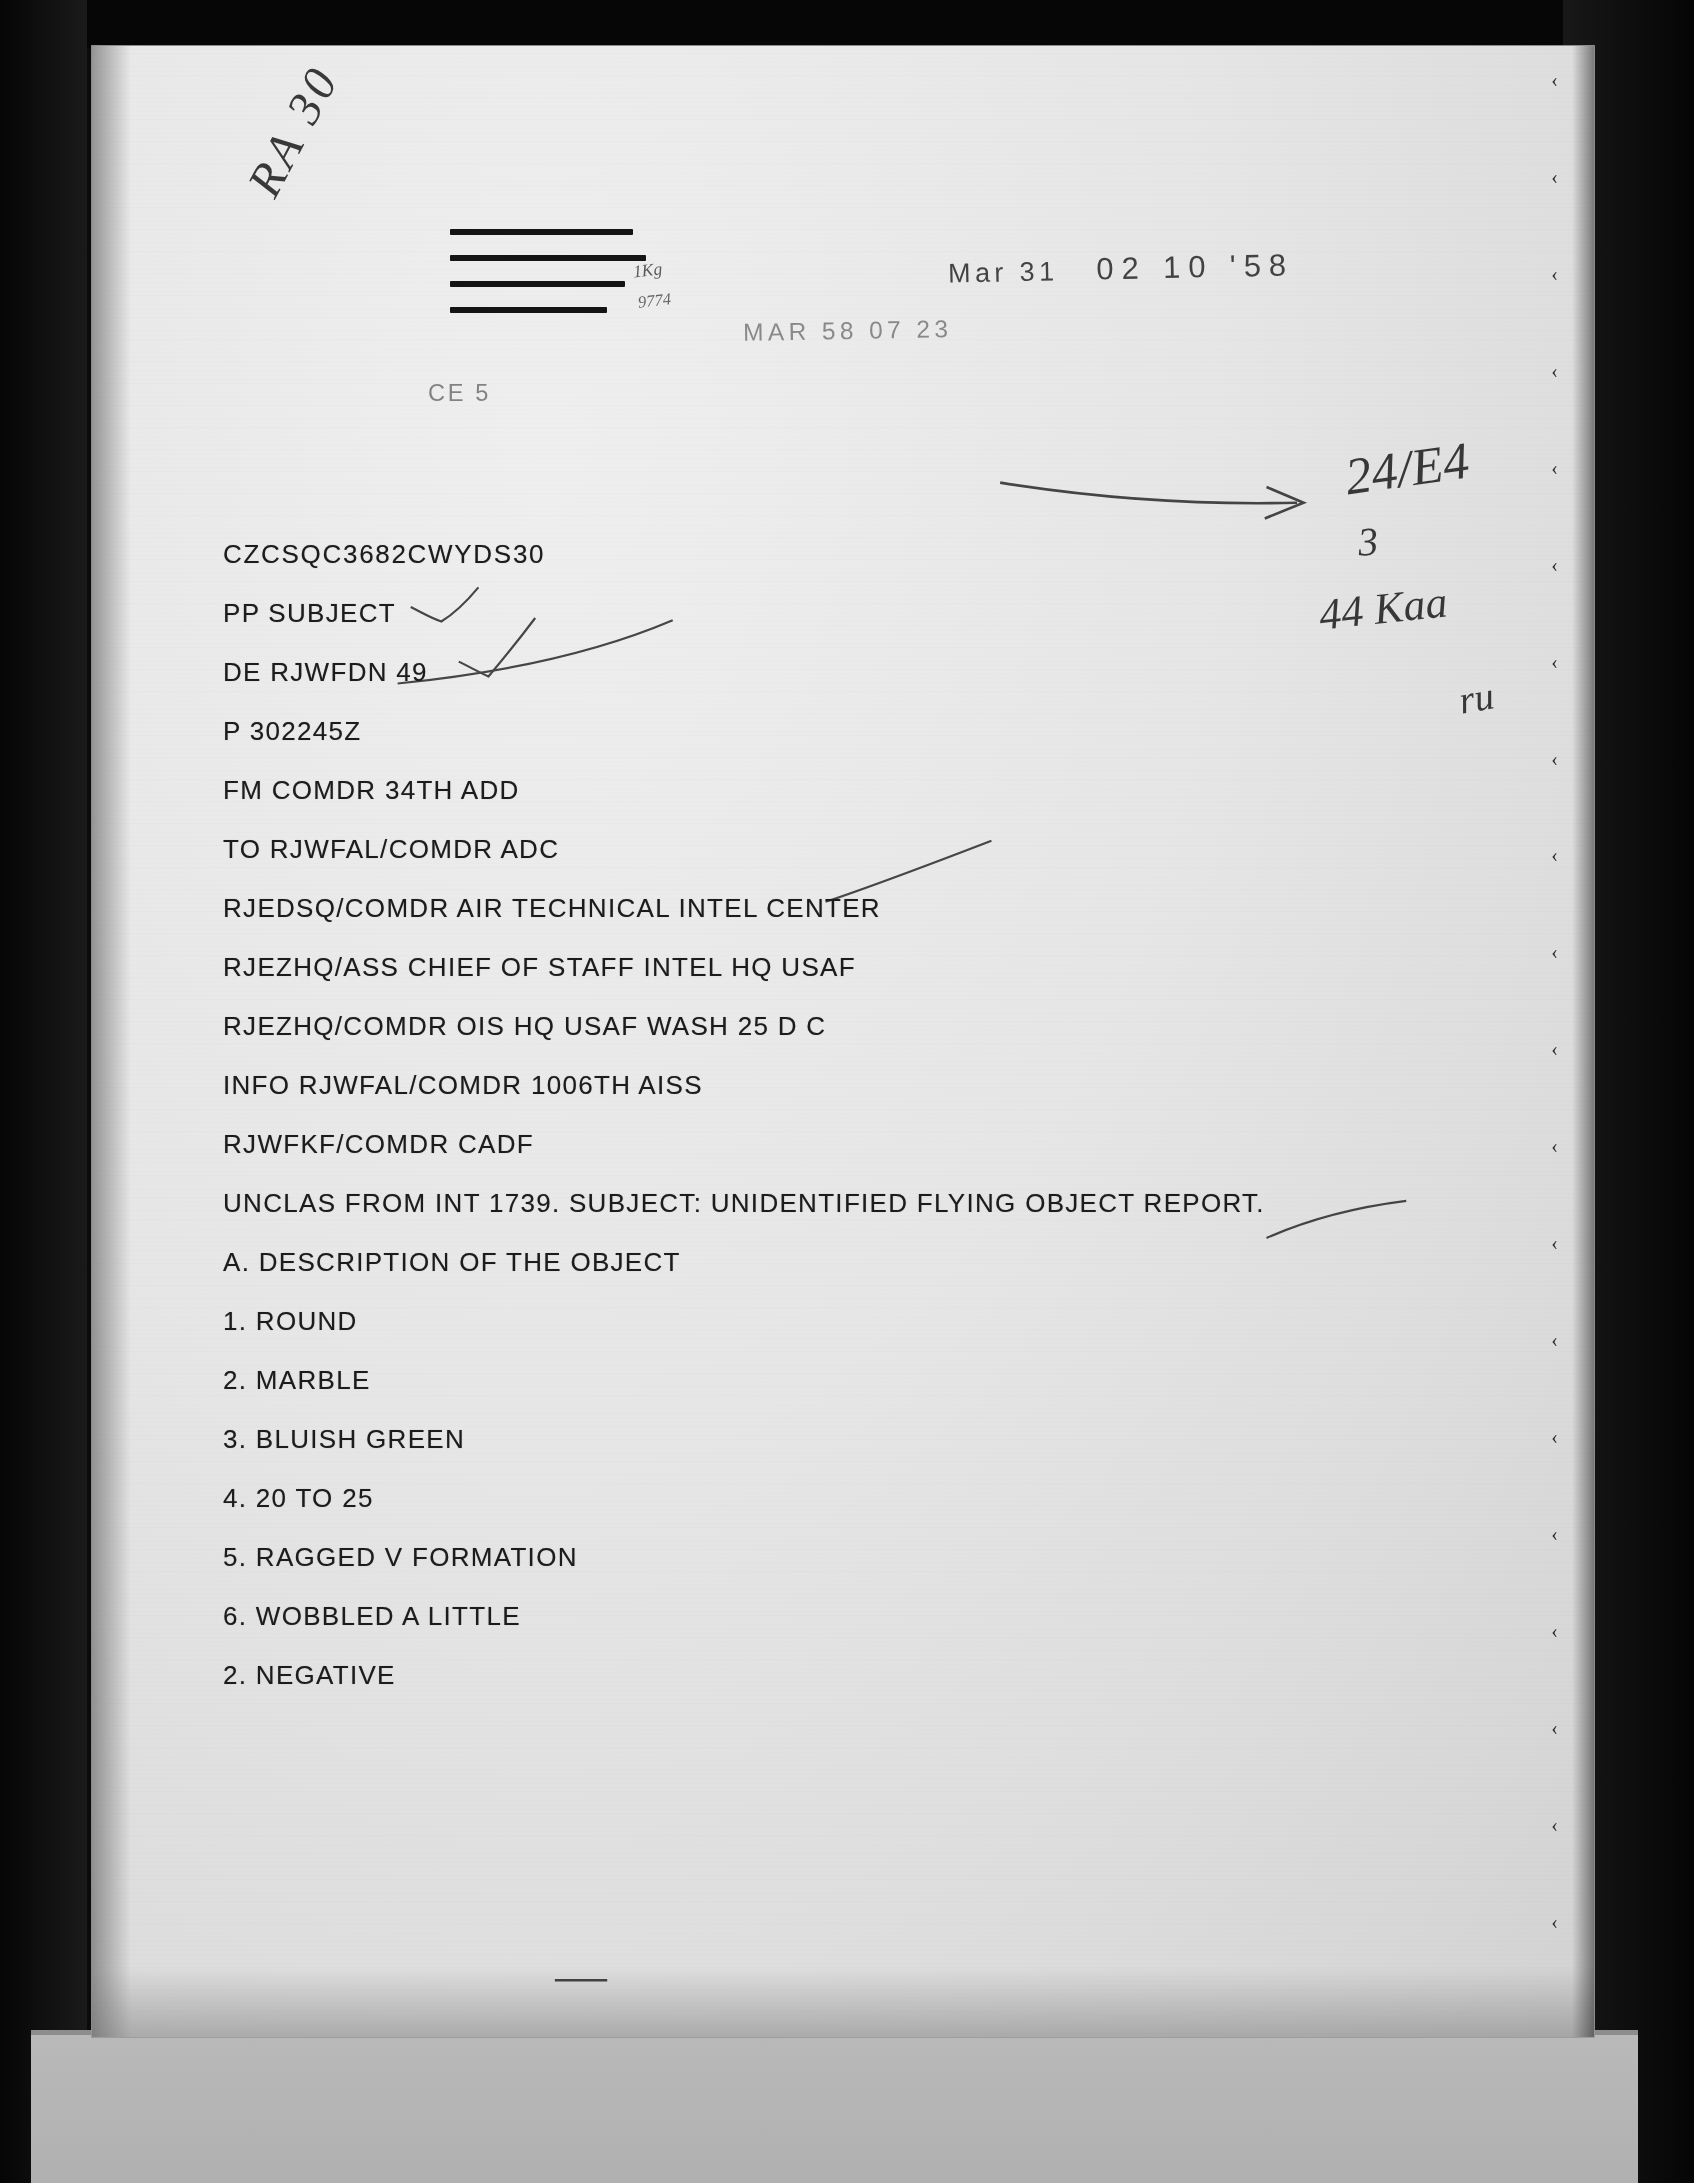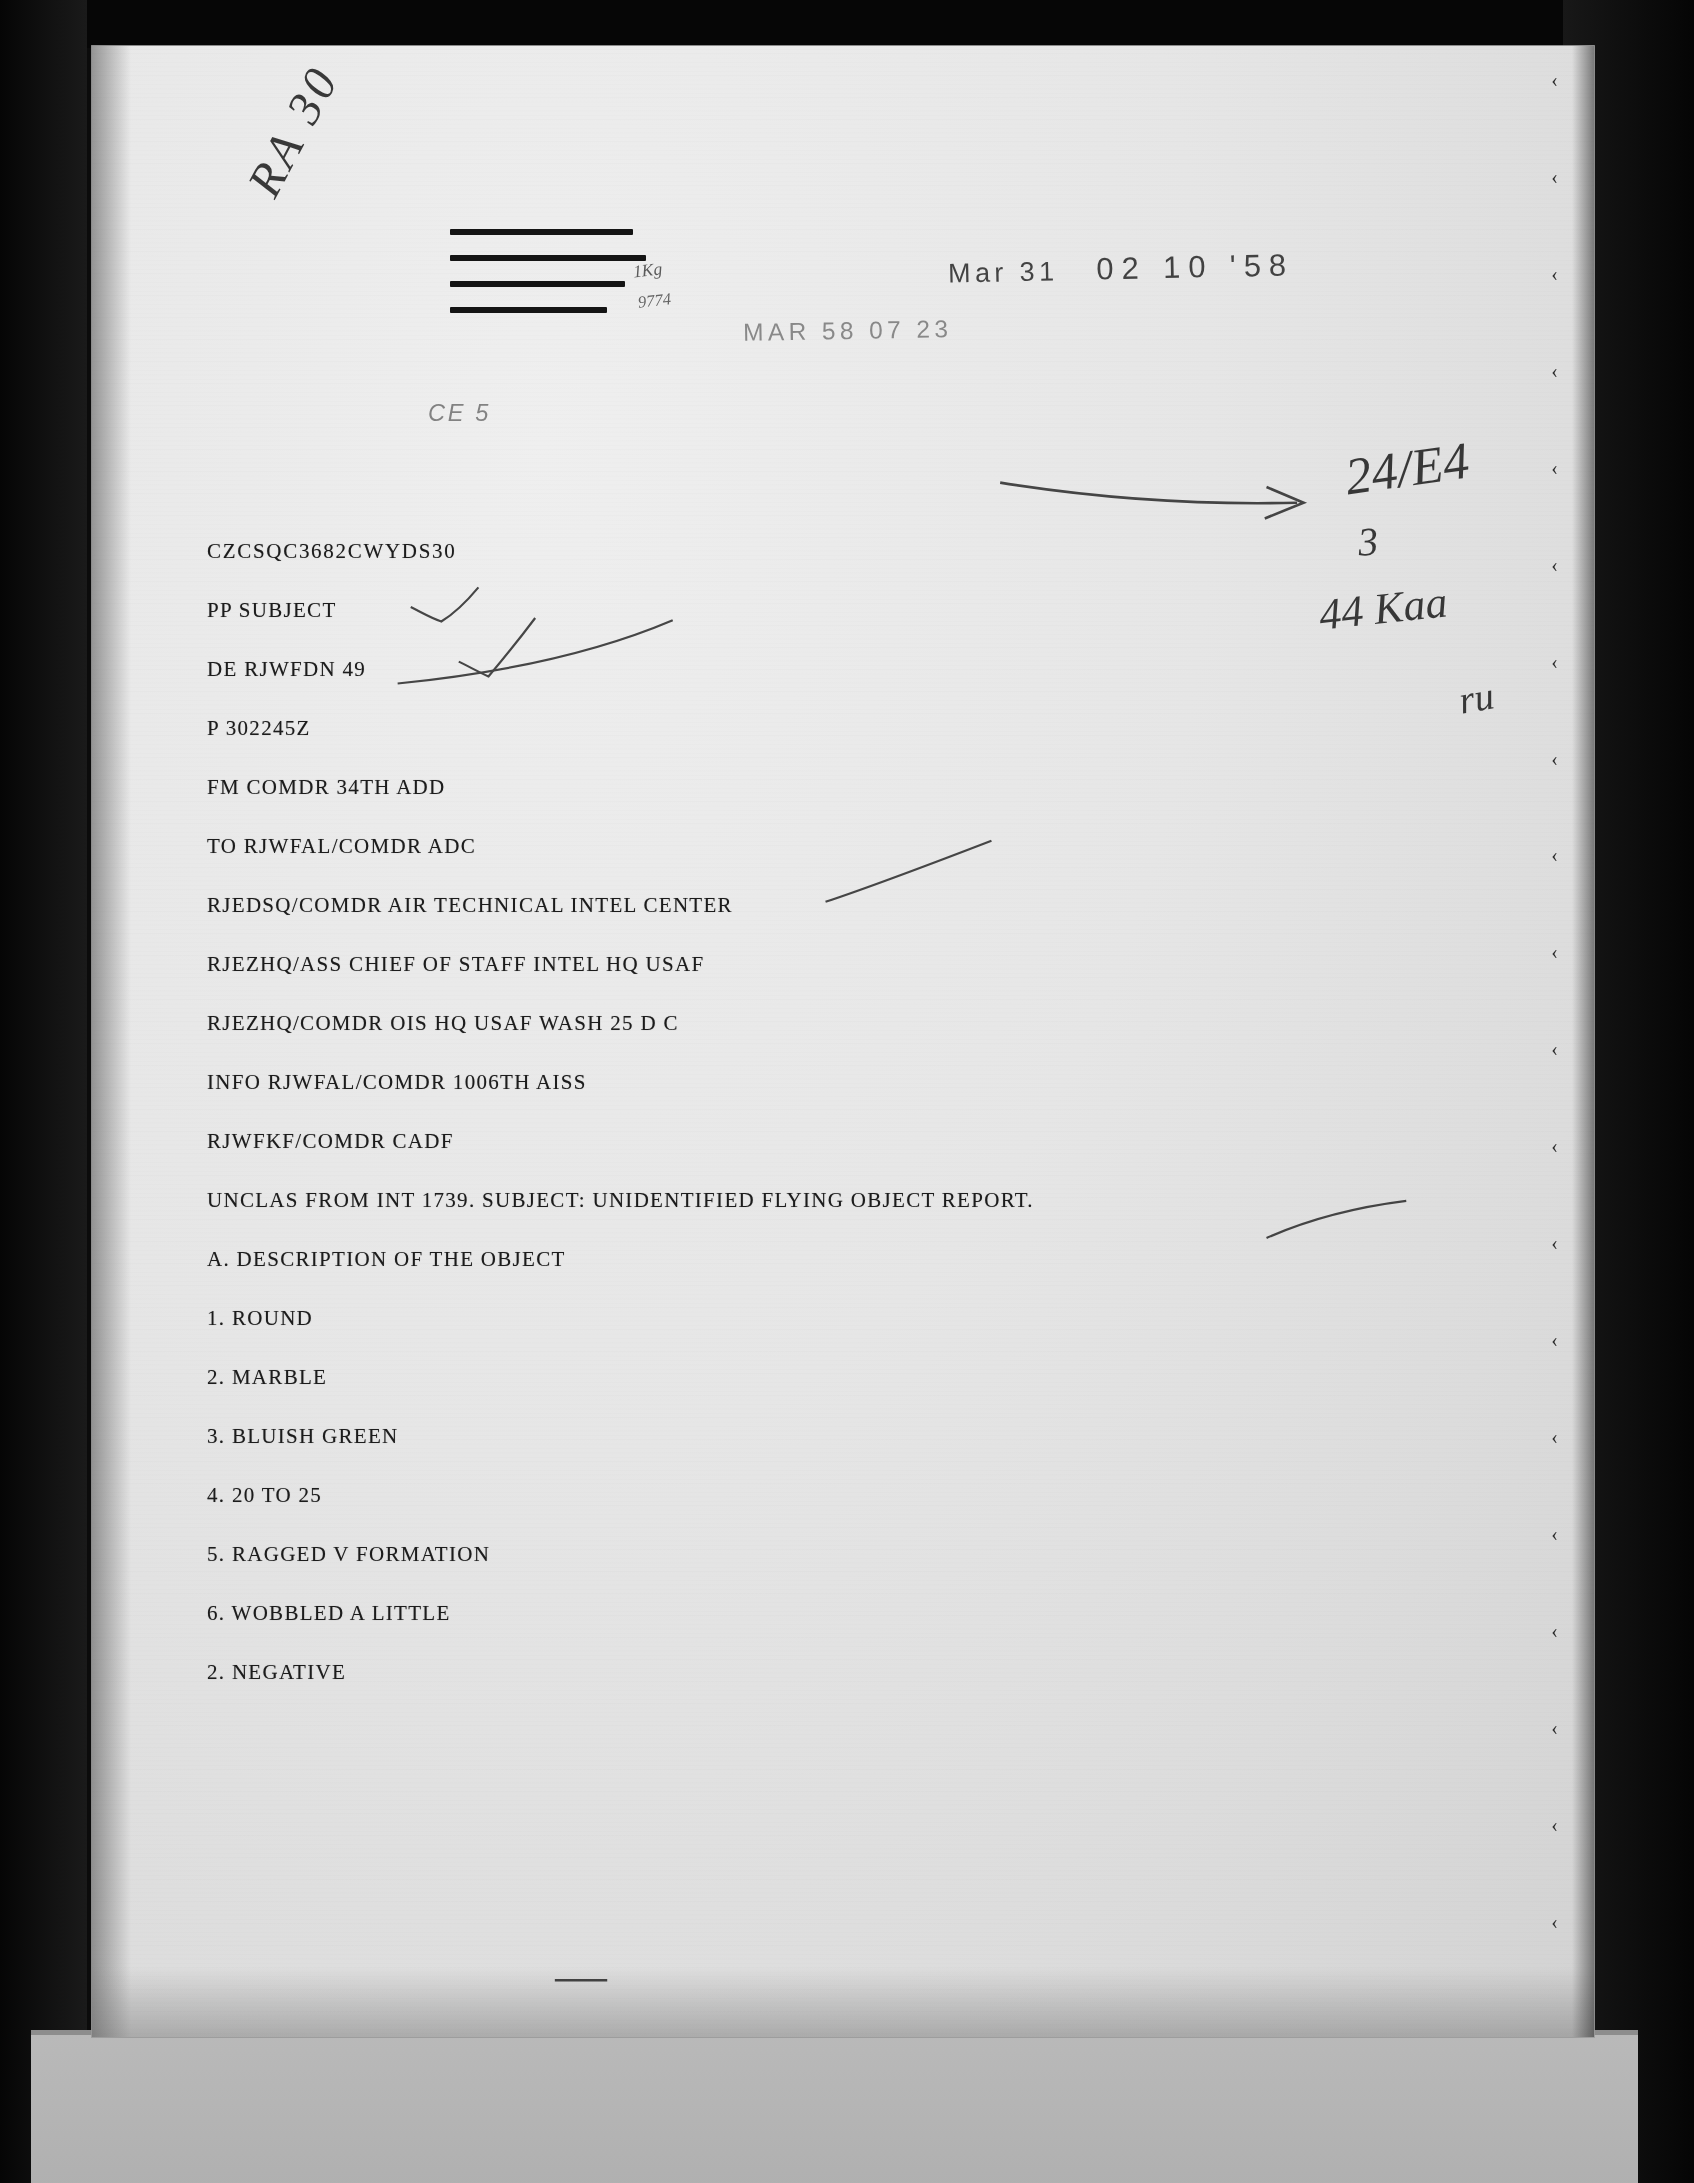--- a/index.html
+++ b/index.html
@@ -114,26 +114,26 @@
   .page-right-stripe {
     position: absolute;
     right: 0; top: 0;
     width: 22px; height: 100%;
     background: linear-gradient(270deg, rgba(40,40,40,.55), rgba(255,255,255,0));
   }
 
   
   .tty {
     position: absolute;
-    left: 115px;
+    left: 131px;
     top: 493px;
     width: 1223px;
     color: #1c1c1c;
-    font-family: Liberation Serif, serif;
-    font-size: 21px;
+    font-family: Liberation Sans, sans-serif;
+    font-size: 26px;
     letter-spacing: 1.3px;
   }
   .tty .line {
     height: 59px;
     white-space: pre;
     text-shadow: 0 0 0.9px rgba(0,0,0,.35);
   }
   .tty .line.header {
     letter-spacing: 1.7px;
   }
@@ -199,27 +199,26 @@
     font-family: "Liberation Serif", serif;
     font-style: italic;
     font-size: 16.6px;
     color: #2a2a2a;
     opacity: .7;
     transform: rotate(-6deg);
   }
   .ce-mark {
     position: absolute;
     left: 336px;
-    top: 354px;
+    top: 334px;
     font-family: "Liberation Sans", sans-serif;
     font-size: 23.6px;
     letter-spacing: 2.6px;
     color: #2b2b2b;
     opacity: .55;
-    font-style: italic;
   }
 
   
   .hand {
     position: absolute;
     font-family: "Liberation Serif", serif;
     color: #1a1a1a;
     font-style: italic;
     opacity: .85;
   }

